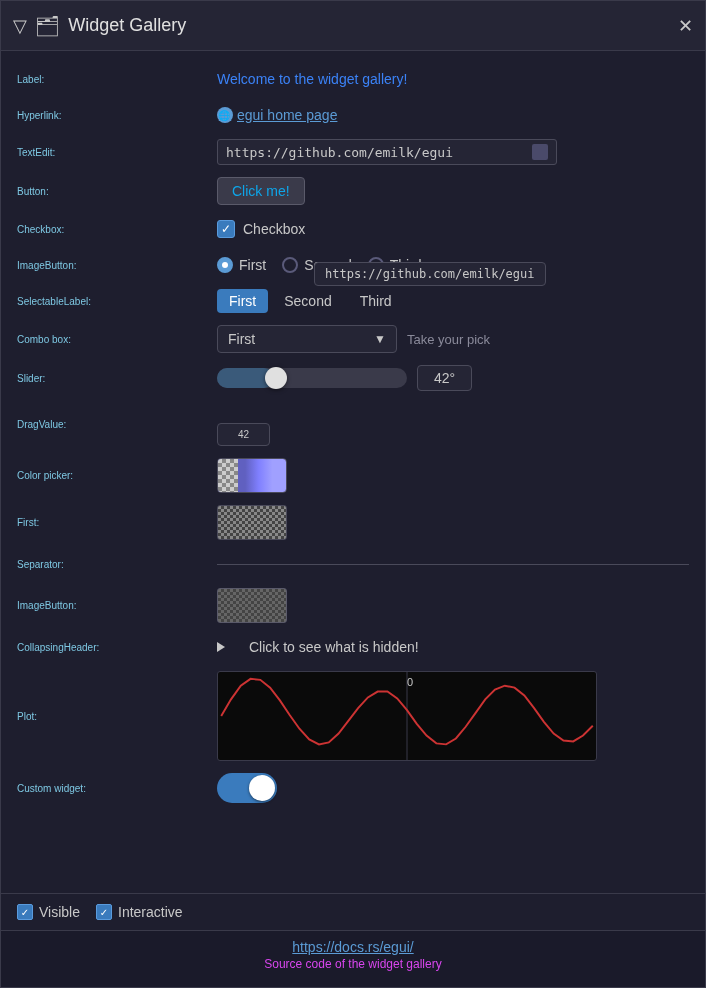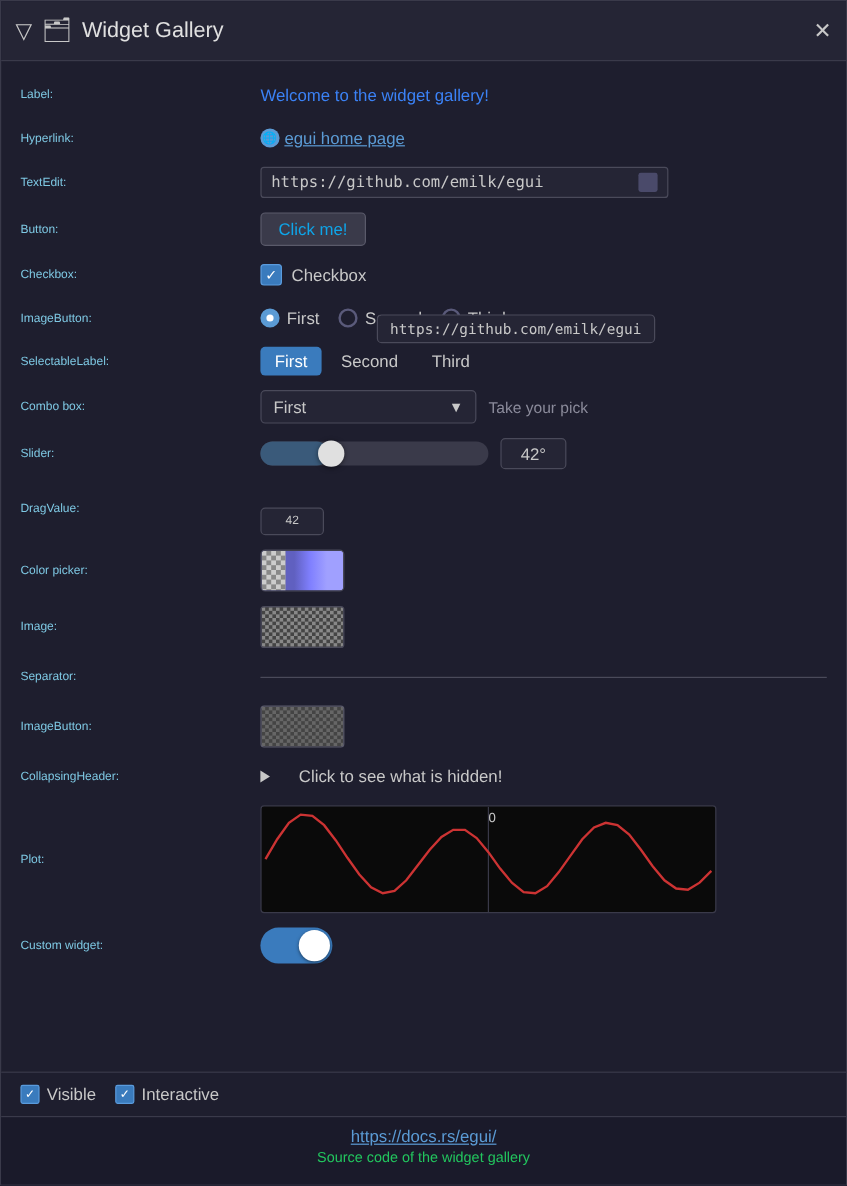--- a/index.html
+++ b/index.html
@@ -488,21 +488,21 @@
     }
 
     .footer-link {
       color: #5b9bd5;
       text-decoration: underline;
       font-size: 14px;
       cursor: pointer;
     }
 
     .footer-subtext {
-      color: #22c55e;
+      color: #d946ef;
       font-size: 12px;
     }
 
     .tooltip-popup {
       position: absolute;
       background: #252535;
       border: 1px solid #4a4a5a;
       border-radius: 4px;
       padding: 4px 10px;
       font-size: 12px;
@@ -648,21 +648,21 @@
     <div class="row">
       <div class="label-col">Color picker:</div>
       <div class="value-col">
         <div class="color-picker">
           <div class="color-picker-checker"></div>
         </div>
       </div>
     </div>
 
     <div class="row">
-      <div class="label-col">Image:</div>
+      <div class="label-col">First:</div>
       <div class="value-col">
         <div class="image-widget"></div>
       </div>
     </div>
 
     <div class="row separator-row">
       <div class="label-col">Separator:</div>
       <div class="value-col">
         <div style="flex:1;height:1px;background:#4a4a5a;"></div>
       </div>

